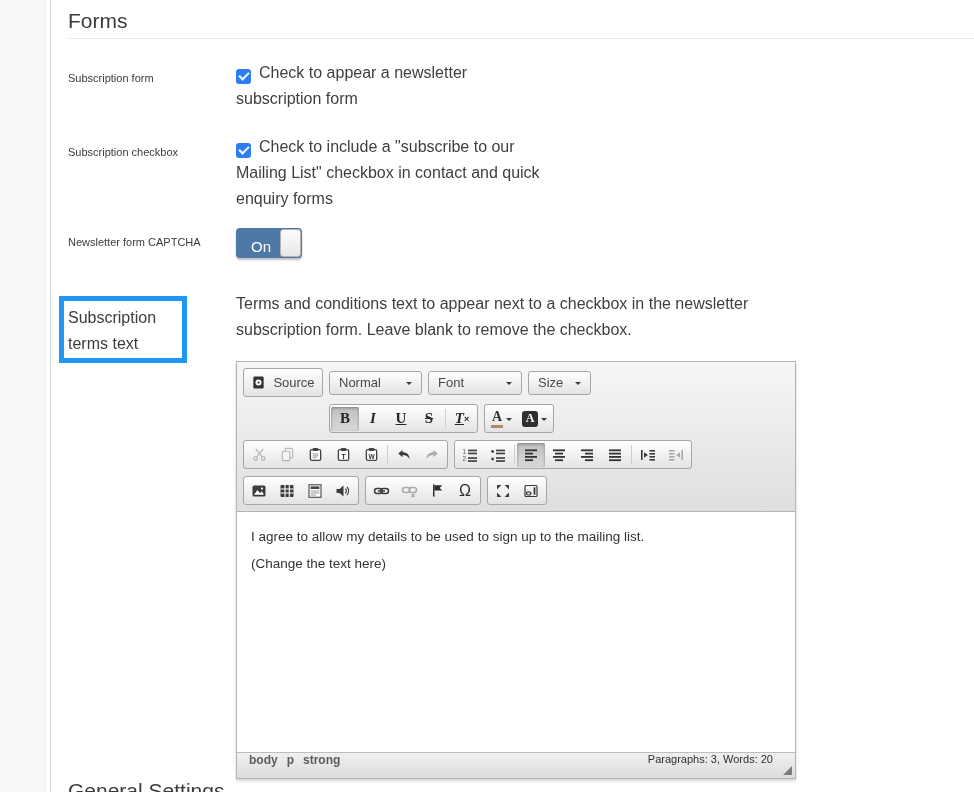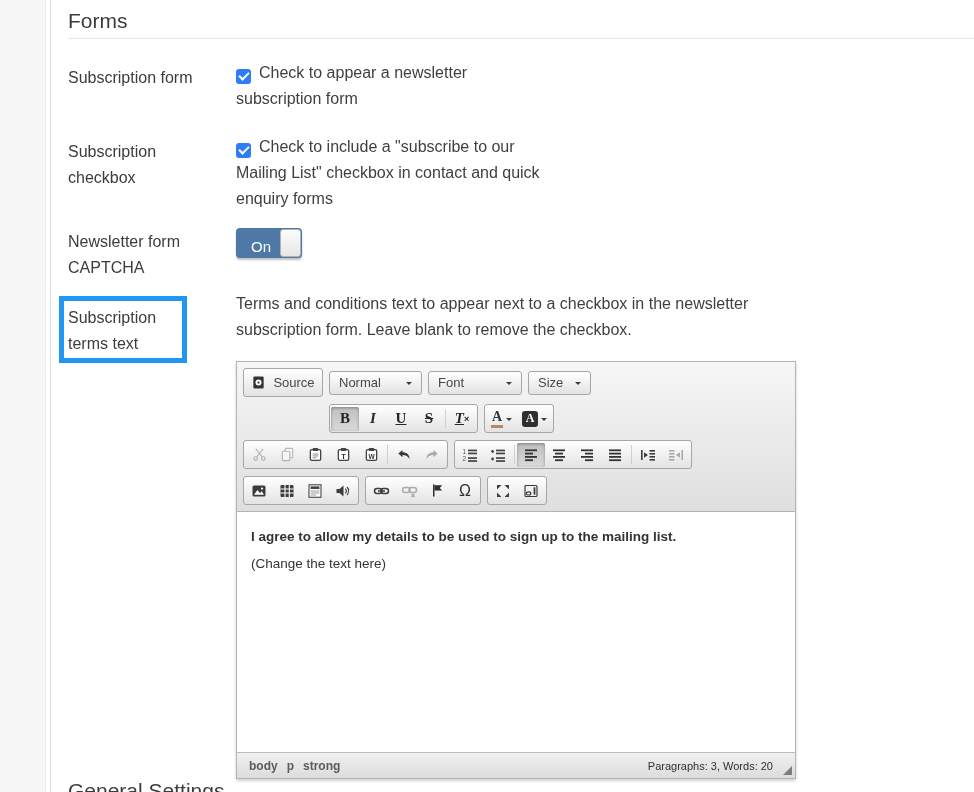--- a/index.html
+++ b/index.html
@@ -12,21 +12,21 @@
   .vline { position:absolute; left:50px; top:0; width:1px; height:792px; background:#d9d9d9; }
 
   
   .section-title { position:absolute; left:68px; top:9px; font-size:21px; color:#3b3b3b; font-weight:400; }
   .divider { position:absolute; left:68px; right:0; top:38px; height:1px; background:#e7e7e7; }
   .next-title { position:absolute; left:68px; top:779px; font-size:21px; color:#3b3b3b; font-weight:400; }
 
   
   .row { position:absolute; left:68px; display:flex; }
   .row1 { top:60px; } .row2 { top:134px; } .row3 { top:224px; }
-  .rlabel { width:168px; padding-right:34px; padding-top:5px; font-size:16px; line-height:26px; color:#3c3c3c; }
+  .rlabel { width:168px; padding-right:34px; padding-top:5px; font-size:11px; line-height:26px; color:#3c3c3c; }
   .rcontrol { width:320px; font-size:16px; line-height:26px; color:#3f3f3f; }
   .checkbox { display:inline-flex; align-items:center; justify-content:center; width:15px; height:15px;
               border-radius:3px; background:#2e7cf6; vertical-align:-2px; margin-right:8px; cursor:pointer; }
   .checkbox::after { content:''; width:4px; height:8px; border:solid #fff; border-width:0 2px 2px 0;
                      transform:rotate(45deg); margin-top:-2px; }
 
   
   .toggle { position:relative; margin-top:4px; width:66px; height:30px; border-radius:4px; background:#4e79a7;
             box-shadow:0 2px 2px rgba(0,0,0,.25); cursor:pointer; }
   .toggle-label { position:absolute; left:15px; top:6px; color:#fff; font-size:15px; }
@@ -72,24 +72,24 @@
   .tsub { font-size:9px; vertical-align:-3px; font-weight:bold; color:#262626; }
   .color-a { font-family:"Liberation Serif", serif; font-weight:bold; font-size:14px; color:#333;
              border-bottom:3px solid #b08c63; line-height:1.1; padding:0 1px; }
   .bg-a { display:inline-flex; align-items:center; justify-content:center; width:16px; height:16px;
           background:#2f2f2f; border-radius:3px; color:#fff; font-family:"Liberation Serif", serif;
           font-weight:bold; font-size:12px; }
   .mini-caret { width:0; height:0; border:3px solid transparent; border-top-color:#3c3c3c; margin-left:3px; margin-top:4px; }
   .omega { font-size:16px; color:#2e2e2e; }
 
   .canvas { height:224px; padding:0 14px; font-size:13.5px; color:#333; cursor:text; }
-  .canvas p { margin:16px 0 0 0; line-height:1.35;font-weight:bold; }
+  .canvas p { margin:16px 0 0 0; line-height:1.35; }
   .canvas p.bold { font-weight:normal;margin-top:9px; }
 
-  .statusbar { position:relative; display:flex; align-items:center; height:26px; padding:0 12px;
+  .statusbar { position:relative; display:flex; align-items:flex-start; height:26px; padding:0 12px;
                background:linear-gradient(#f0f0f0,#dcdcdc); border-top:1px solid #bdbdbd; }
   .path-item { font-size:12px; font-weight:bold; color:#5c5c5c; margin-right:9px; cursor:pointer; }
   .counter { margin-left:auto; font-size:11px; color:#2f2f2f; padding-right:10px; }
   .grip { position:absolute; right:3px; bottom:3px; width:0; height:0;
           border-left:9px solid transparent; border-bottom:9px solid #7d7d7d; cursor:nwse-resize; }
 
   svg { display:block; }
 </style>
 </head>
 <body>

